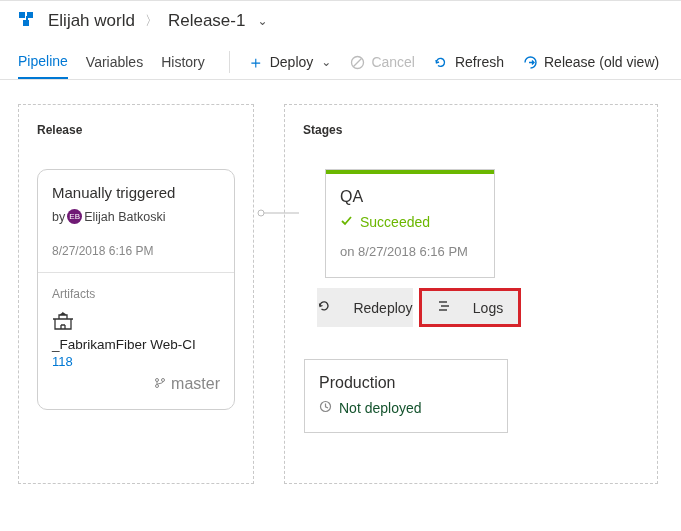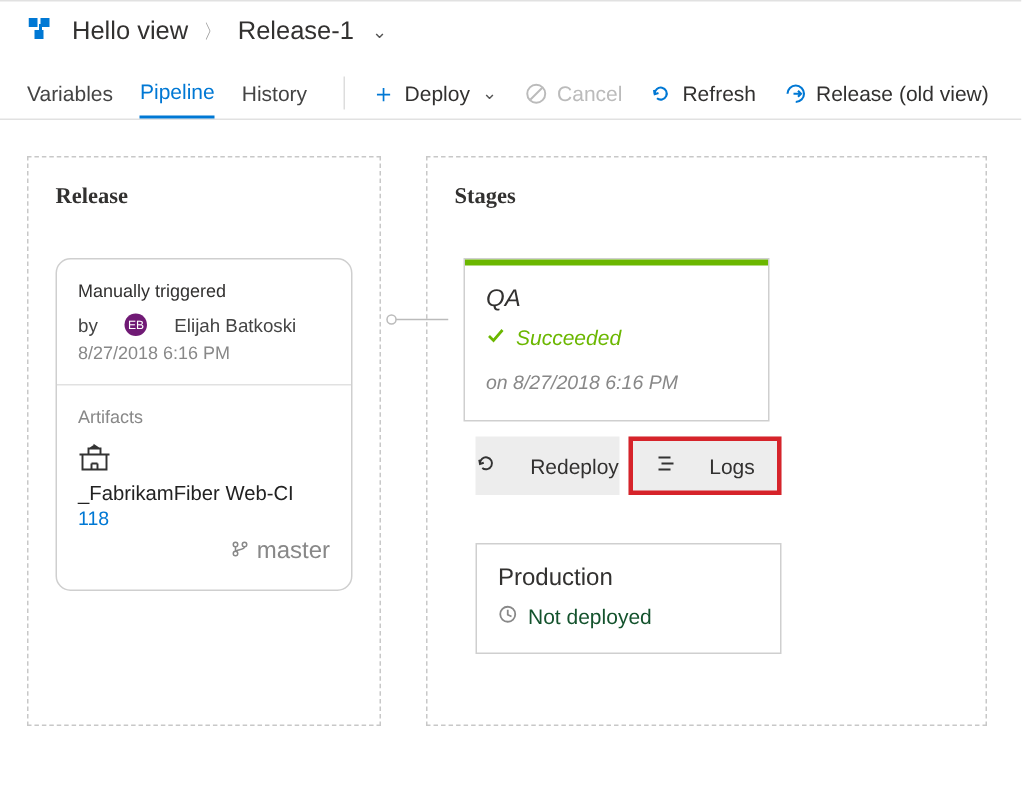--- a/index.html
+++ b/index.html
@@ -30,72 +30,72 @@
 .tool-btn { display: flex; align-items: center; gap: 6px; color: #323130; cursor: pointer; font-size: 14px;}
 .tool-btn.disabled { color: #bbb; cursor: default;}
 .tool-icon { width: 16px; height: 16px; display:flex; align-items:center; justify-content:center;}
 .panels { display: flex; gap: 30px; padding: 24px 18px; }
 .panel {
   border: 1px dashed #c8c8c8;
   padding: 18px 18px 22px 18px;
 }
 .panel.release { width: 236px; min-height: 380px;}
 .panel.stages { width: 374px; min-height: 380px; position: relative;}
-.panel-title { font-size: 15px; font-weight: 600; margin-bottom: 32px; font-family: Liberation Serif, serif;}
+.panel-title { font-size: 12px; font-weight: 600; margin-bottom: 32px;}
 .card {
   border: 1px solid #cfcfcf; border-radius: 10px; background:#fff;
   padding: 14px 14px 16px 14px;
 }
-.card h3 { font-size: 12px; font-weight: 400; margin-bottom: 8px;}
-.byline { display:flex; align-items:center; gap:18px; font-size:12.5px; color:#444;}
+.card h3 { font-size: 15px; font-weight: 400; margin-bottom: 8px;}
+.byline { display:flex; align-items:center; gap:2px; font-size:12.5px; color:#444;}
 .avatar { width:15px; height:15px; border-radius:50%; background:#701a75; display:flex; align-items:center; justify-content:center; color:#fff; font-size:8px; line-height:1;}
-.timestamp { font-size: 12px; color:#888; margin-top:4px; }
+.timestamp { font-size: 12px; color:#888; margin-top:20px; }
 .hr { height:1px; background:#e1e1e1; margin: 14px -14px; }
 .artifacts-label { font-size: 12px; color:#888; margin-bottom: 10px;}
 .artifact-icon { width: 22px; height:22px; margin-bottom: 4px;}
 .artifact-name { font-size: 13.5px; color:#222;}
 .artifact-id { font-size: 13px; color:#0078d4; margin-top:2px;}
 .branch { display:flex; align-items:center; gap:5px; font-size:16px; color:#888; margin-top:6px;justify-content:flex-end;}
 .connector { position:absolute; top: 102px; left: -30px; width: 44px; height: 12px; }
-.stage-card { border:1px solid #cfcfcf; background:#fff; width: 204px; margin-left: 6px; font-style: italic;}
+.stage-card { border:1px solid #cfcfcf; background:#fff; width: 170px; margin-left: 22px;}
 .stage-card .bar { height:4px; background:#6bb700;}
 .stage-card .inner { padding: 14px 14px 18px 14px;}
 .stage-name { font-size:16px; font-weight:400; margin-bottom:8px;}
 .status-line { display:flex; align-items:center; gap:7px; color:#6bb700; font-size:14px;}
 .status-time { font-size:13px; color:#888; margin-top: 14px;}
 .stage-actions { display:flex; gap:6px; width:204px; margin-left:14px; margin-top:10px;}
 .action-btn { flex:1; background:#ededed; display:flex; align-items:center; justify-content:center; gap:22px; font-size:14px; padding: 8px 0; cursor:pointer;}
 .logs-highlight { border: 3px solid #d6232a; }
-.prod-card { border:1px solid #cfcfcf; background:#fff; width:204px; margin-left:14px; margin-top:32px; padding: 14px 14px 16px 14px;}
+.prod-card { border:1px solid #cfcfcf; background:#fff; width:204px; margin-left:1px; margin-top:32px; padding: 14px 14px 16px 14px;}
 .prod-status { display:flex; align-items:center; gap:7px; color:#14532d; font-size:14px; margin-top:8px;}
 .icon-svg { display:block; }
 </style>
 </head>
 <body>
 
 <div class="top-border"></div>
 
 <div class="breadcrumb">
   <span class="app-icon">
     <svg class="icon-svg" width="18" height="18" viewBox="0 0 18 18">
         <rect x="0" y="0" width="6" height="6" fill="#0078d4"></rect>
         <rect x="8" y="0" width="6" height="6" fill="#0078d4"></rect>
         <rect x="4" y="8" width="6" height="6" fill="#0078d4"></rect>
         <rect x="7" y="4" width="2" height="6" fill="#0078d4"></rect>
       </svg>
   </span>
-  <span class="breadcrumb-text">Hello view</span>
+  <span class="breadcrumb-text">Elijah world</span>
   <span class="chev">〉</span>
   <span class="breadcrumb-text">Release-1</span>
   <span class="chev-down">⌄</span>
 </div>
 
 <div class="toolbar">
+  <span class="tab active">Pipeline</span>
   <span class="tab">Variables</span>
-  <span class="tab active">Pipeline</span>
   <span class="tab">History</span>
   <span class="divider"></span>
   <span class="tool-btn">
     <span class="tool-icon" style="color:#0078d4;font-size:17px;">＋</span>
     <span>Deploy</span>
     <span class="chev-down">⌄</span>
   </span>
   <span class="tool-btn disabled">
     <span class="tool-icon">
       <svg width="15" height="15" viewBox="0 0 15 15">

